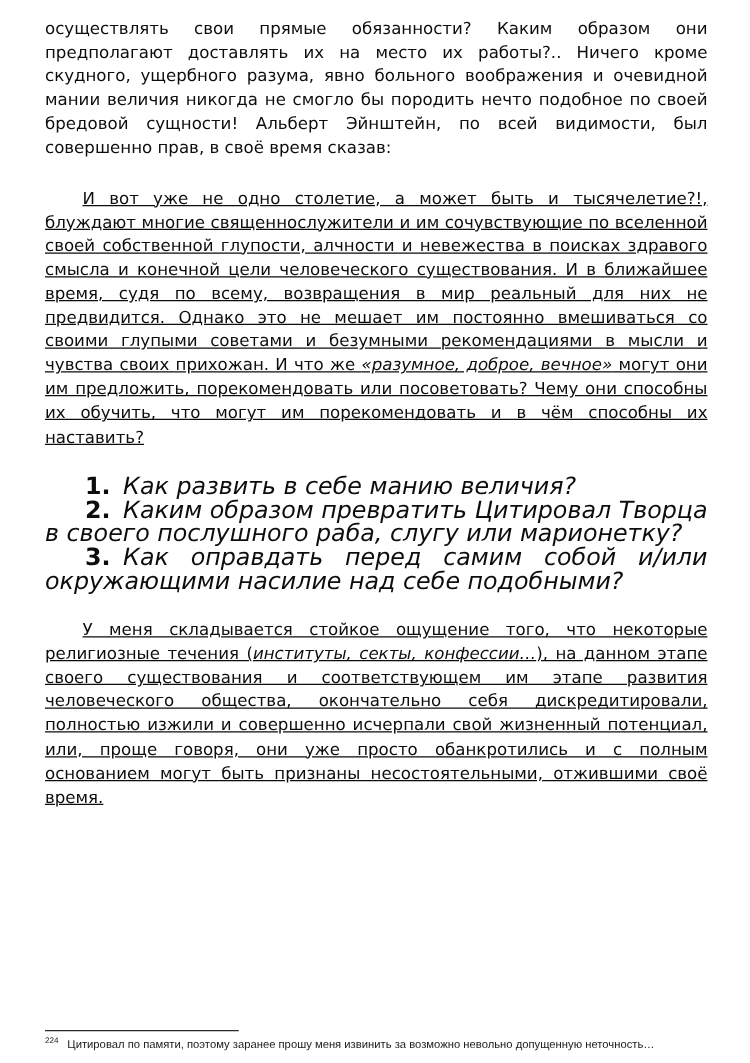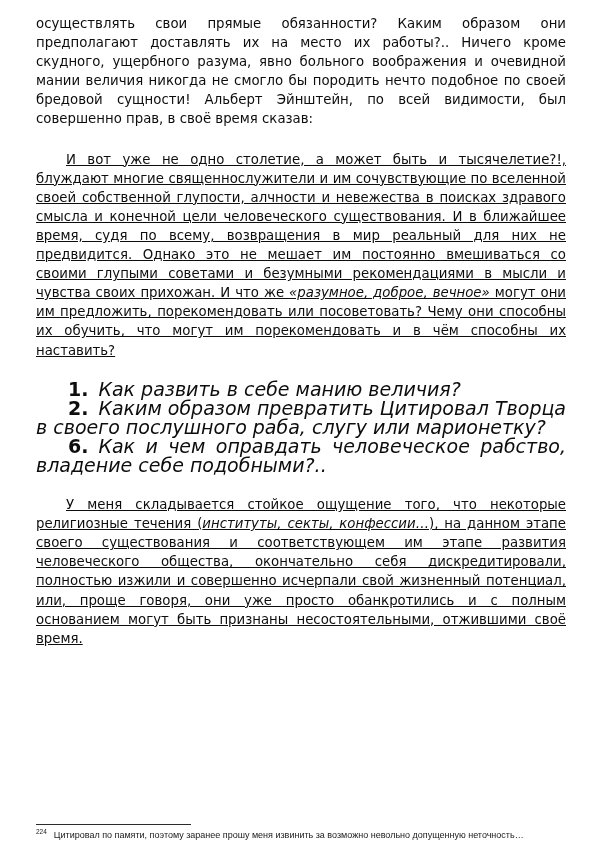--- a/index.html
+++ b/index.html
@@ -120,21 +120,21 @@
 
   <div class="gap-md"></div>
 
   <p class="body-text flow"><span>И вот уже не одно столетие, а может быть и тысячелетие?!, блуждают многие священнослужители и им сочувствующие по вселенной своей собственной глупости, алчности и невежества в поисках здравого смысла и конечной цели человеческого существования. И в ближайшее время, судя по всему, возвращения в мир реальный для них не предвидится. Однако это не мешает им постоянно вмешиваться со своими глупыми советами и безумными рекомендациями в мысли и чувства своих прихожан. И что же </span><span class="it">«разумное, доброе, вечное»</span><span> могут они им предложить, порекомендовать или посоветовать? Чему они способны их обучить, что могут им порекомендовать и в чём способны их наставить?</span></p>
 
   <div class="gap-lg"></div>
 
   <ol class="qlist">
     <li><span class="num">1.</span><span>Как развить в себе манию величия?</span></li>
     <li><span class="num">2.</span><span>Каким образом превратить Цитировал Творца в своего послушного раба, слугу или марионетку?</span></li>
-    <li><span class="num">6.</span><span>Как и чем оправдать человеческое рабство, владение себе подобными?..</span></li>
+    <li><span class="num">3.</span><span>Как оправдать перед самим собой и/или окружающими насилие над себе подобными?</span></li>
   </ol>
 
   <div class="gap-lg"></div>
 
   <p class="body-text flow"><span>У меня складывается стойкое ощущение того, что некоторые религиозные течения (</span><span class="it">институты, секты, конфессии…</span><span>), на данном этапе своего существования и соответствующем им этапе развития человеческого общества, окончательно себя дискредитировали, полностью изжили и совершенно исчерпали свой жизненный потенциал, или, проще говоря, они уже просто обанкротились и с полным основанием могут быть признаны несостоятельными, отжившими своё время.</span></p>
 
   <div class="gap-lg"></div>
   <div class="gap-md"></div>
 
   <div class="footnote-zone">

